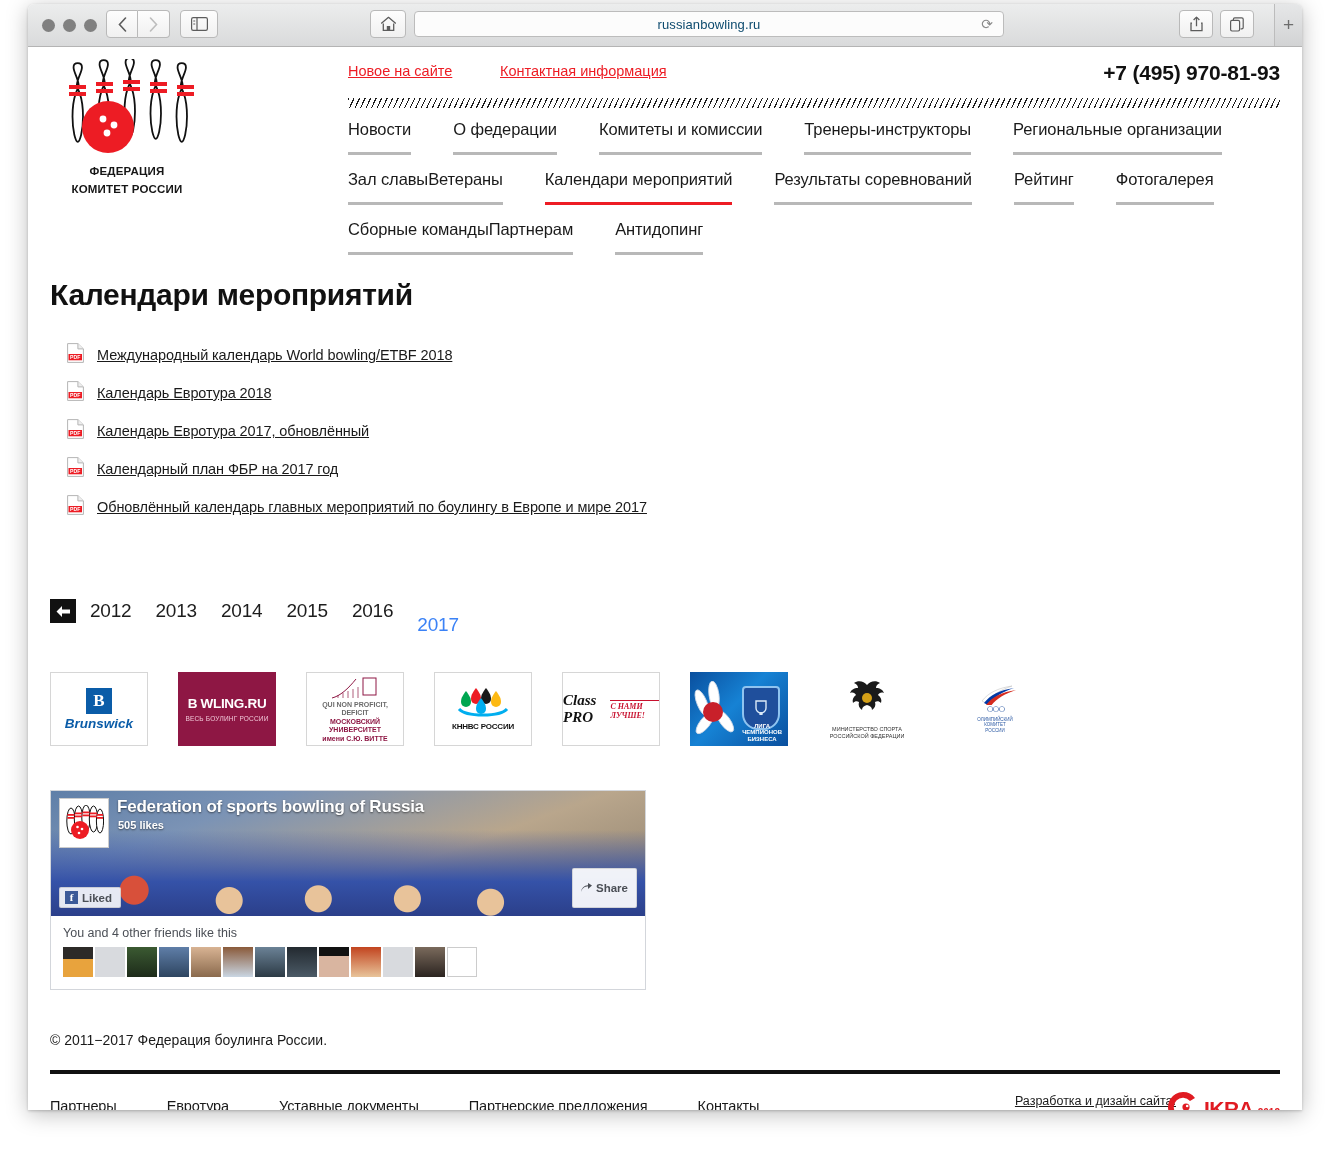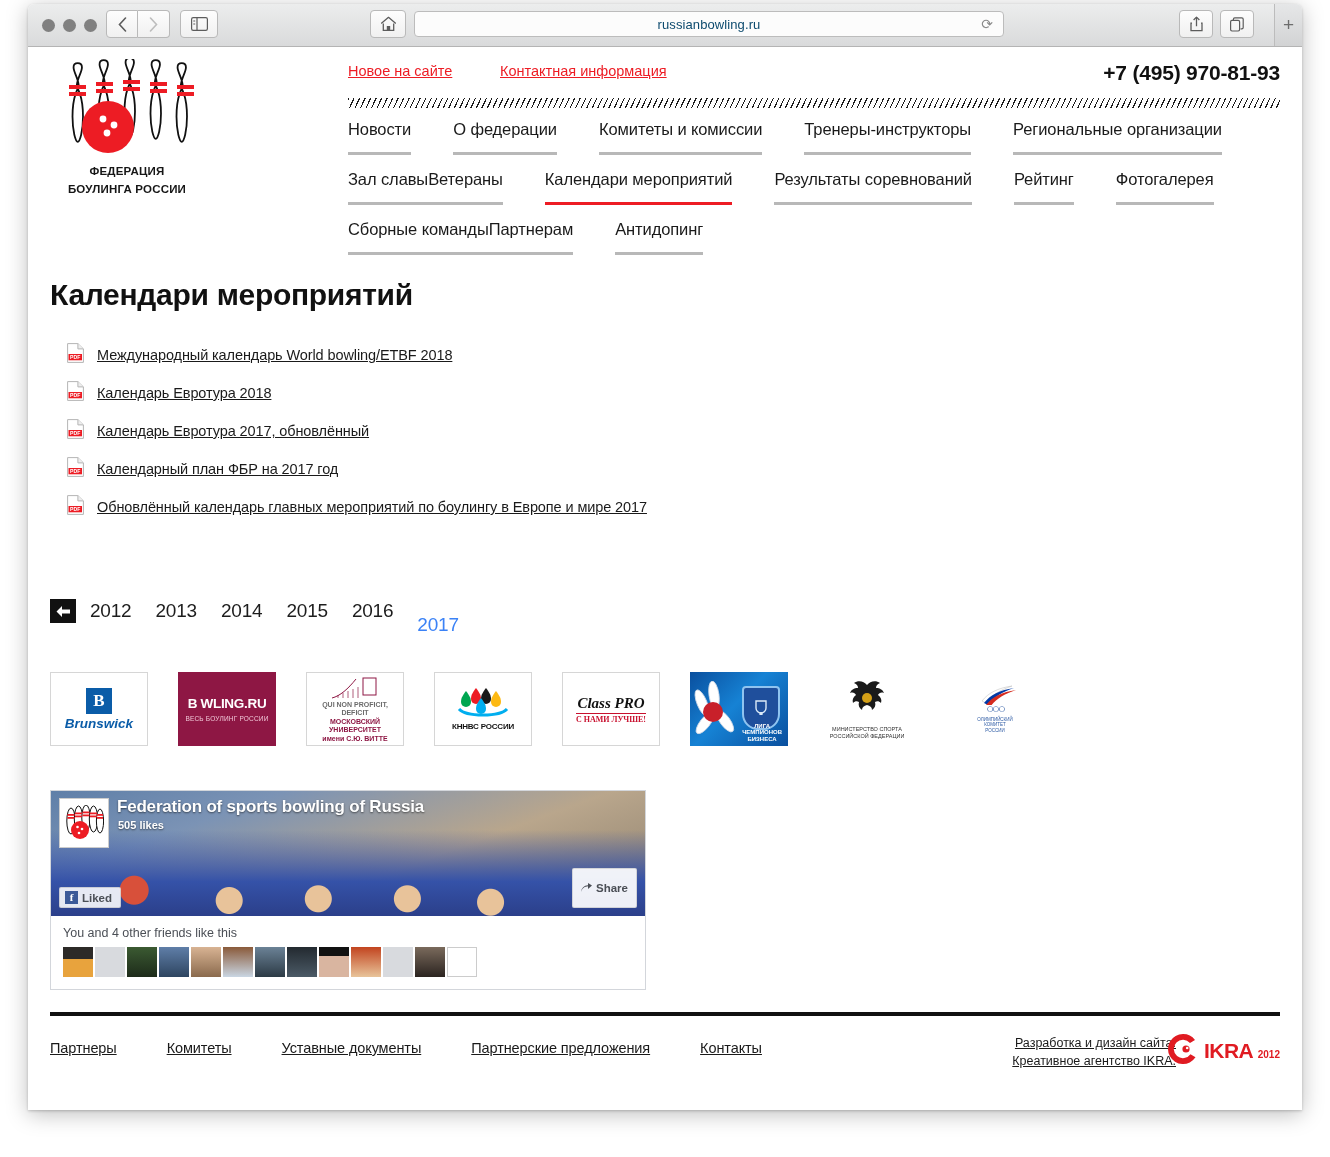--- a/index.html
+++ b/index.html
@@ -290,23 +290,23 @@
   .mu-graph { width: 50px; height: 24px; position: relative; }
   .mu-t { color:#8e1744; font-size:7px; font-weight:bold; line-height:8.5px; text-align:center; margin-top:2px; }
   .mu-t .g { color:#6b6b6b; }
 
   
   .s-knnvs { flex-direction: column; }
   .kn-drops { display:flex; gap:1px; margin-bottom:3px; }
   .kn-name { font-size:8px; font-weight:bold; color:#111; letter-spacing:-.2px; }
 
   
-  .s-classpro { flex-direction: column; }
+  .s-classpro { }
   .cp-1 { font-family:"Liberation Serif", serif; font-weight:bold; font-style:italic; font-size:15px; color:#111; }
-  .cp-2 { font-family:"Liberation Serif", serif; font-weight:bold; font-size:8px; color:#c8102e; border-top:1px solid #c8102e; padding-top:1px; margin-top:1px; }
+  .cp-2 { font-family:"Liberation Serif", serif; font-style:italic; font-weight:bold; font-size:8px; color:#c8102e; border-top:1px solid #c8102e; padding-top:1px; margin-top:1px; }
 
   
   .s-liga { background: linear-gradient(135deg,#0a4f9e,#1682d4 45%,#0a4f9e); border:none; position:relative; }
   .liga-shield {
     width:34px;height:40px;background:#1f4f9c;
     border-radius:4px 4px 16px 16px;
     position:absolute; right:8px; top:14px;
     border:2px solid #8fc4f0;
     display:flex;align-items:center;justify-content:center;
     flex-direction:column;
@@ -539,21 +539,21 @@
                   <rect x="122" y="33" width="17" height="4"></rect>
               </g>
               <circle cx="53" cy="68" r="26" fill="#ed1c24"></circle>
               <circle cx="48" cy="60" r="3.4" fill="#fff"></circle>
               <circle cx="59" cy="66" r="3.4" fill="#fff"></circle>
               <circle cx="52" cy="74" r="3.4" fill="#fff"></circle>
             </svg>
           </span>
           <span class="brand-text">
             <span>ФЕДЕРАЦИЯ</span><br>
-            <span>БОУЛИНГА РОССИИ</span>
+            <span>КОМИТЕТ РОССИИ</span>
           </span>
         </a>
 
         <div class="header-right">
           <div class="toplinks">
             <a class="toplink a">Новое на сайте</a>
             <a class="toplink b">Контактная информация</a>
             <div class="phone">+7 (495) 970-81-93</div>
           </div>
 
@@ -810,27 +810,28 @@
             <span class="fb-face" style="background:linear-gradient(#232a30,#4b5a66);"></span>
             <span class="fb-face" style="background:linear-gradient(#111 30%,#d9b5a0 30%);"></span>
             <span class="fb-face" style="background:linear-gradient(#c2441f,#e8c49a);"></span>
             <span class="fb-face"></span>
             <span class="fb-face" style="background:linear-gradient(#7a6a5c,#2b2420);"></span>
             <span class="fb-face" style="background:#fff;border:1px solid #ccc;box-sizing:border-box;"></span>
           </div>
         </div>
       </div>
 
+      <div class="copyright">© 2011−2017 Федерация боулинга России.</div>
 
       <div class="rule"></div>
 
       <div class="footer">
         <div class="footer-links">
           <a class="footer-link">Партнеры</a>
-          <a class="footer-link">Комитеты</a>
+          <a class="footer-link">Евротура</a>
           <a class="footer-link">Уставные документы</a>
           <a class="footer-link">Партнерские предложения</a>
           <a class="footer-link">Контакты</a>
         </div>
 
         <div class="credit">
           <a>Разработка и дизайн сайта.</a>
           <a>Креативное агентство IKRA.</a>
         </div>
 

